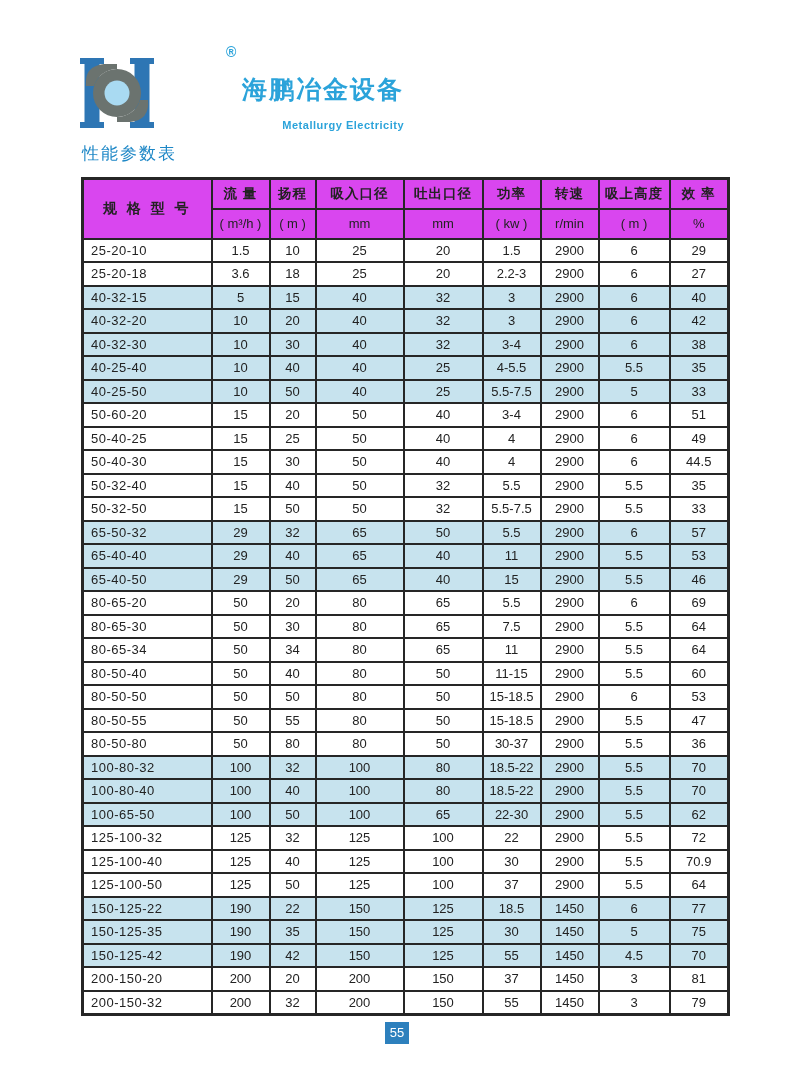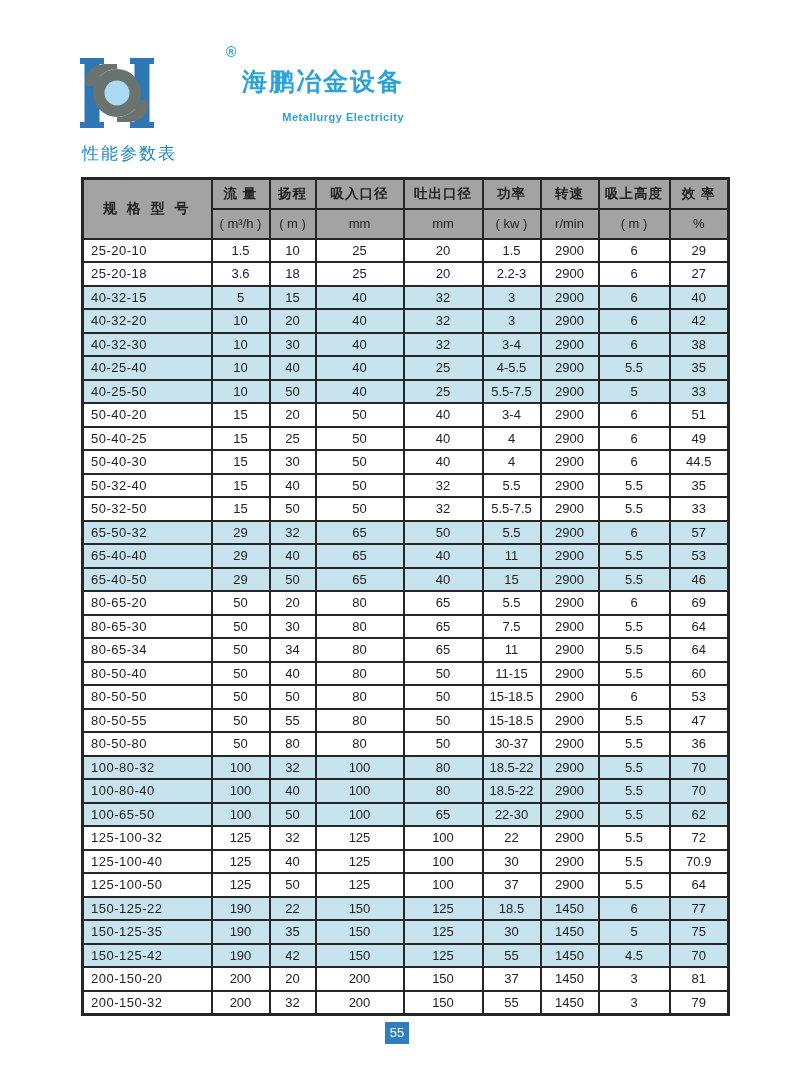--- a/index.html
+++ b/index.html
@@ -5,37 +5,37 @@
   * { margin:0; padding:0; box-sizing:border-box; }
   html,body { width:794px; height:1078px; background:#ffffff; }
   body { font-family:"Liberation Sans", sans-serif; position:relative; overflow:hidden; }
 
   .page { position:relative; width:794px; height:1078px; background:#fff; }
 
   
   .brand { position:absolute; left:80px; top:46px; height:84px; }
   .brand-icon { position:absolute; left:0; top:4px; width:74px; height:80px; }
   .brand-reg { position:absolute; left:146px; top:-2px; color:#2ba3da; font-size:14px; font-weight:bold; }
-  .brand-text { position:absolute; left:162px; top:22px; white-space:nowrap; }
+  .brand-text { position:absolute; left:162px; top:30px; white-space:nowrap; }
   .brand-cn { color:#2ba3da; font-size:25px; font-weight:bold; letter-spacing:2px; line-height:1.1; }
   .brand-en { color:#2ba3da; font-size:11px; font-weight:bold; margin-top:15px; letter-spacing:0.5px;text-align:right; }
 
   .product-title { position:absolute; top:92px; right:67px; font-size:18px; font-weight:bold;
                    color:#3a3a3a; letter-spacing:1px; white-space:nowrap; }
 
   
   .section-title { position:absolute; left:82px; top:142px; font-size:17px; font-weight:normal;
                    color:#1d87c6; letter-spacing:2px; }
 
   
   .spec-table-wrap { position:absolute; left:81px; top:177px; }
   table { border-collapse:collapse; table-layout:fixed; width:646px; border:3px solid #262626; }
   th, td { border:2px solid #262626; text-align:center; vertical-align:middle;
            font-size:13px; color:#222; padding:0; overflow:hidden; white-space:nowrap; }
-  thead th { background:#a3a3a3; height:30px; font-size:13.5px; }
+  thead th { background:#d946ef; height:30px; font-size:13.5px; }
   thead .hdr-cn { font-weight:bold; letter-spacing:1px; }
   thead .hdr-unit { font-weight:normal; font-size:13px; }
   thead .hdr-model { font-weight:bold; letter-spacing:3px; font-size:14px;margin-left:40px; }
   tbody td { height:21.5px; line-height:21.5px; background:#ffffff; }
   tbody tr.shaded td { background:#c7e3ee; }
   tbody td.model { text-align:left; padding-left:7px; letter-spacing:0.5px; }
 
   
   .page-badge { position:absolute; top:1022px; left:50%; transform:translateX(-50%);
                 width:24px; height:22px; line-height:22px; background:#2d80bd; color:#fff;
@@ -184,21 +184,21 @@
             <td>10</td>
             <td>50</td>
             <td>40</td>
             <td>25</td>
             <td>5.5-7.5</td>
             <td>2900</td>
             <td>5</td>
             <td>33</td>
           </tr>
           <tr>
-            <td class="model">50-40-20</td>
+            <td class="model">50-60-20</td>
             <td>15</td>
             <td>20</td>
             <td>50</td>
             <td>40</td>
             <td>3-4</td>
             <td>2900</td>
             <td>6</td>
             <td>51</td>
           </tr>
           <tr>

